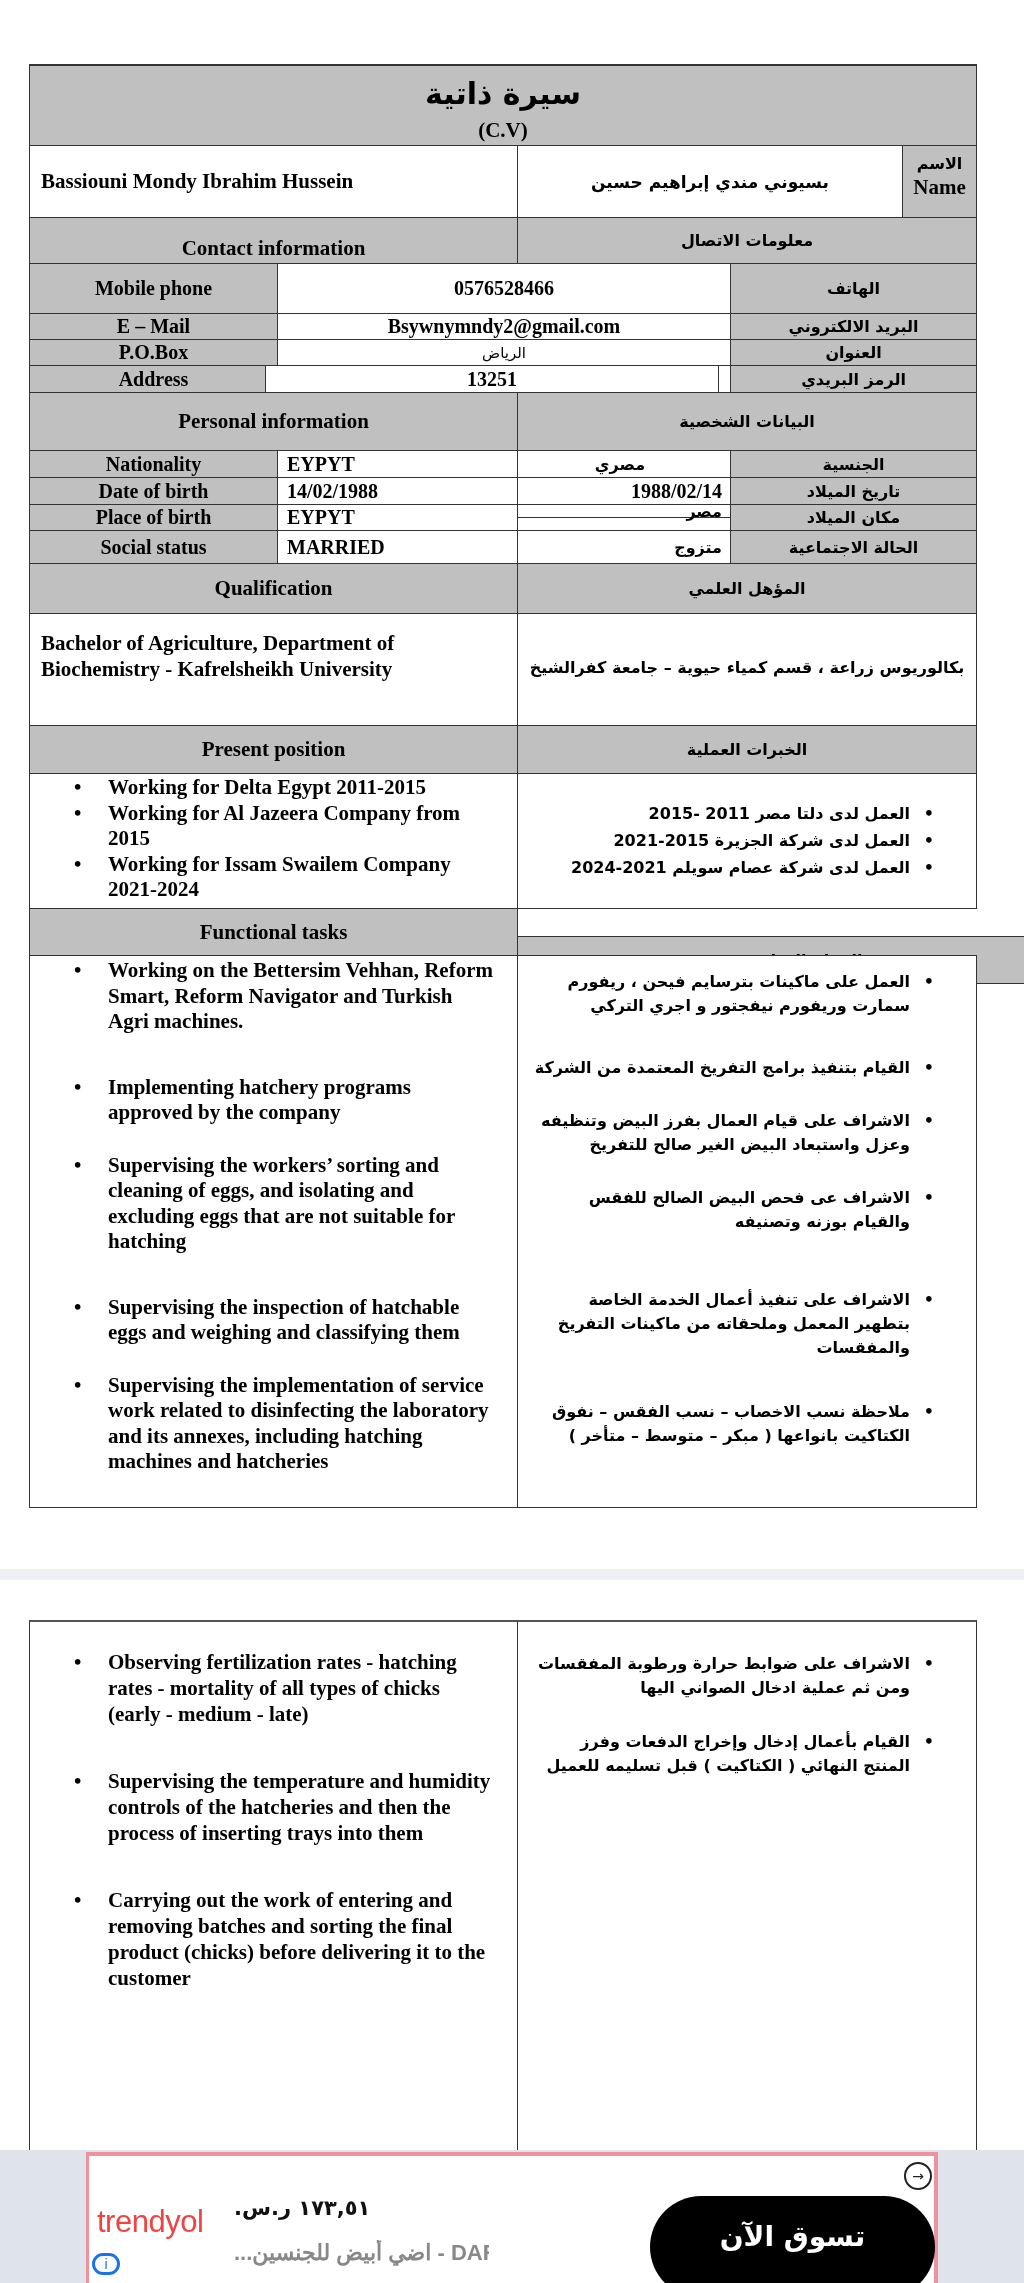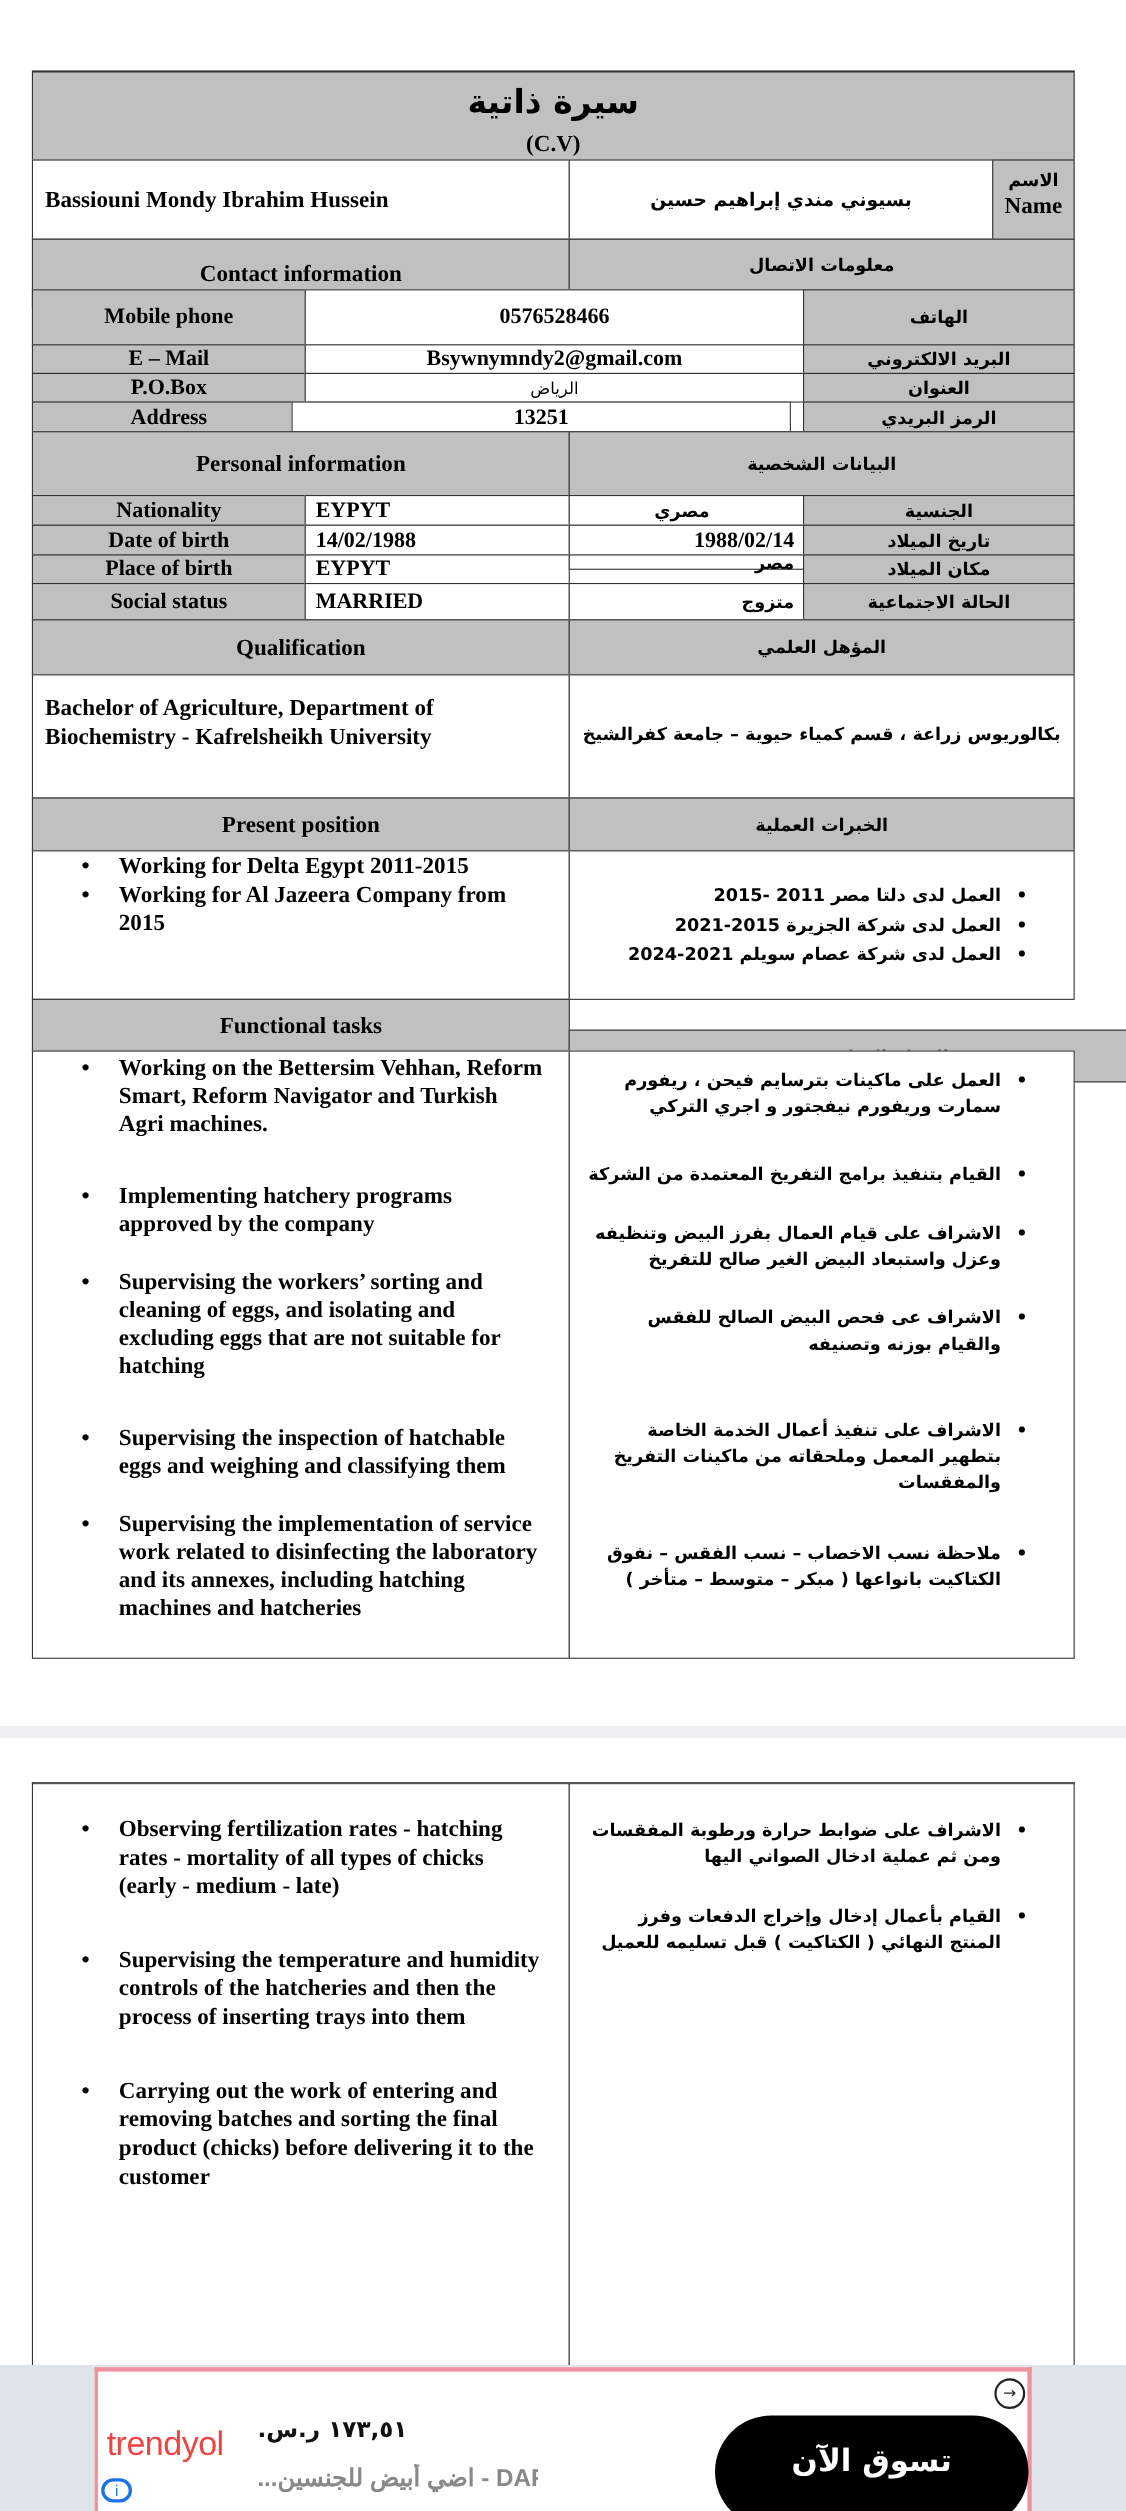--- a/index.html
+++ b/index.html
@@ -178,20 +178,21 @@
 <div class="abs gray b cell en hdr" style="left:29px;top:725px;width:489px;height:49px;">
   <span>Present position</span>
 </div>
 <div class="abs gray b cell ar arlbl" style="left:517px;top:725px;width:460px;height:49px;">
   <span>الخبرات العملية</span>
 </div>
 <div class="abs white b en" style="left:29px;top:773px;width:489px;height:136px;padding-top:1px;font-weight:bold;font-size:21px;line-height:25.5px;">
   <ul class="bul en-list" style="padding-right:14px;">
     <li><span>Working for Delta Egypt 2011-2015</span></li>
     <li><span>Working for Al Jazeera Company from 2015</span></li>
+    <li><span>Working for Issam Swailem Company 2021-2024</span></li>
   </ul>
 </div>
 <div class="abs white b ar" style="left:517px;top:773px;width:460px;height:136px;padding-top:26px;font-weight:bold;font-size:16px;line-height:27px;">
   <ul class="bul ar-list">
     <li><span>العمل لدى دلتا مصر  2011 -2015</span></li>
     <li><span>العمل لدى شركة الجزيرة 2015-2021</span></li>
     <li><span>العمل لدى شركة عصام سويلم 2021-2024</span></li>
   </ul>
 </div>
 

